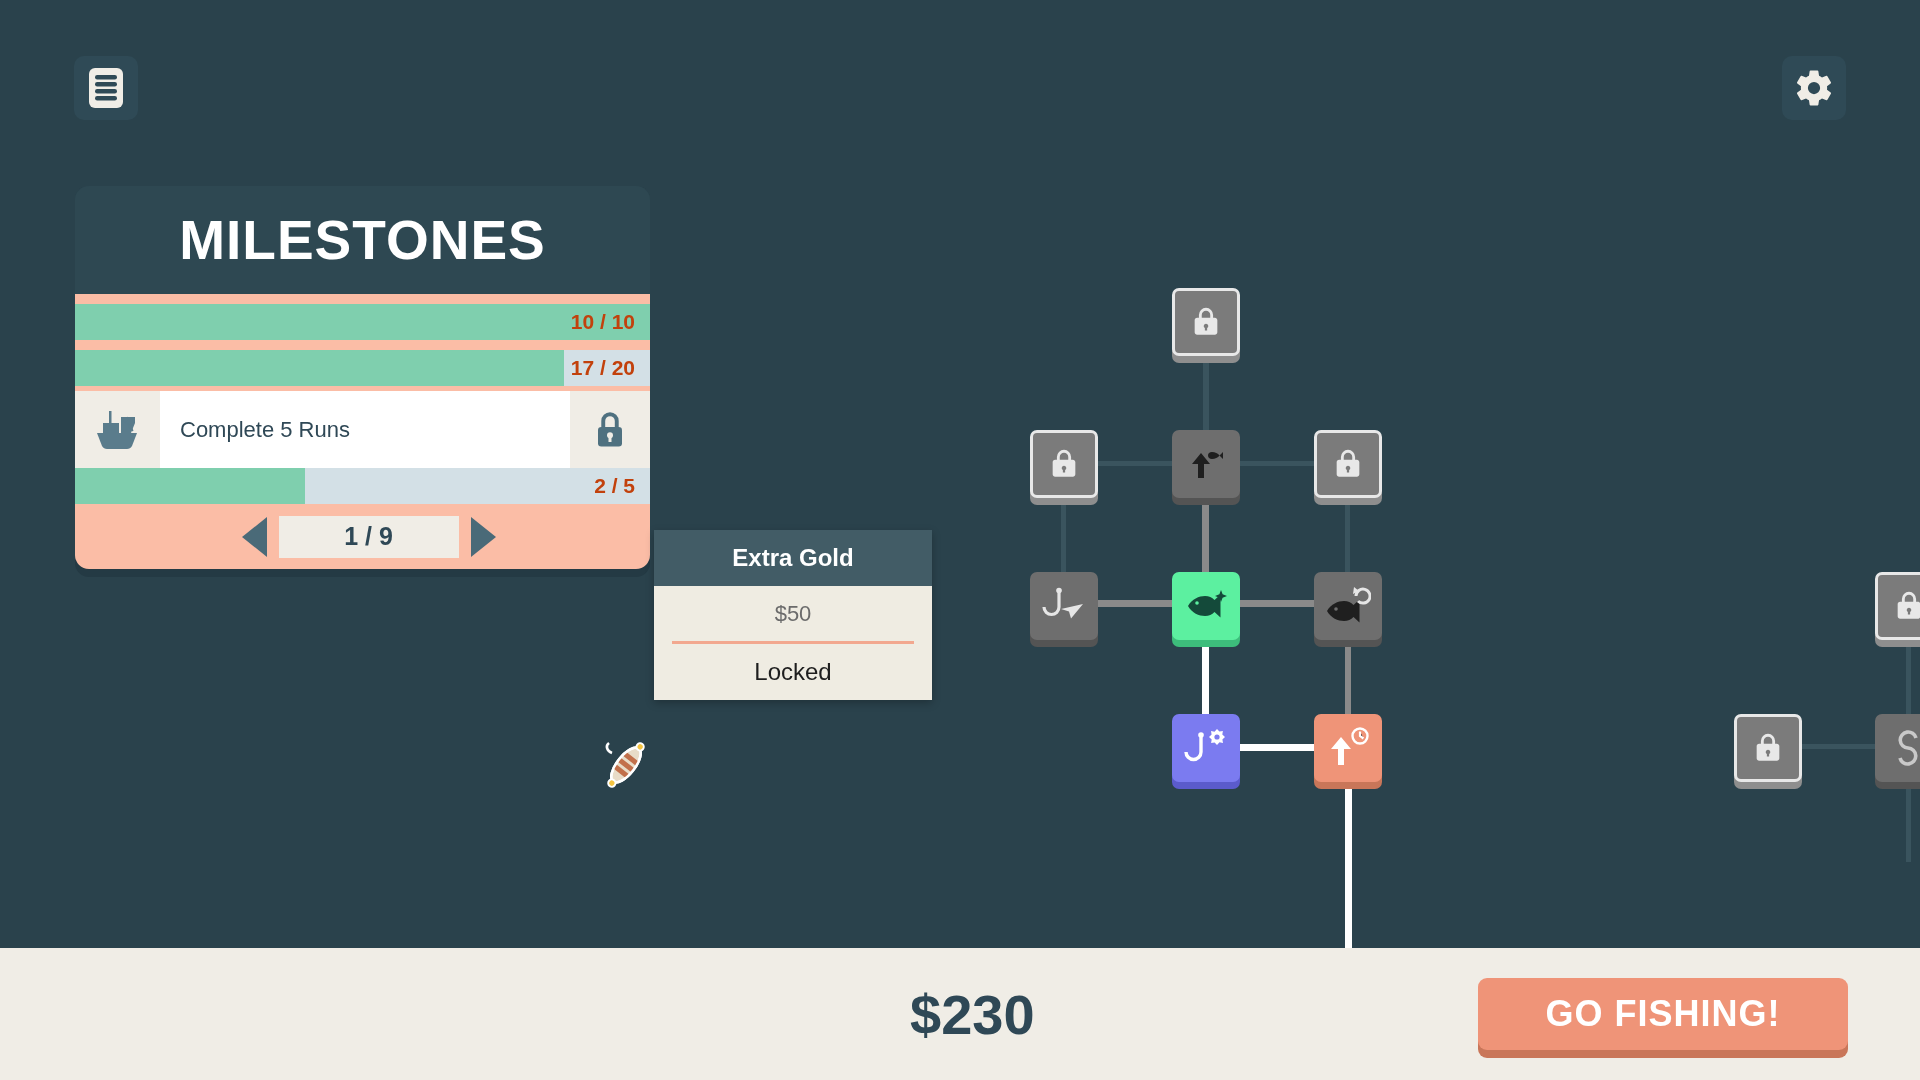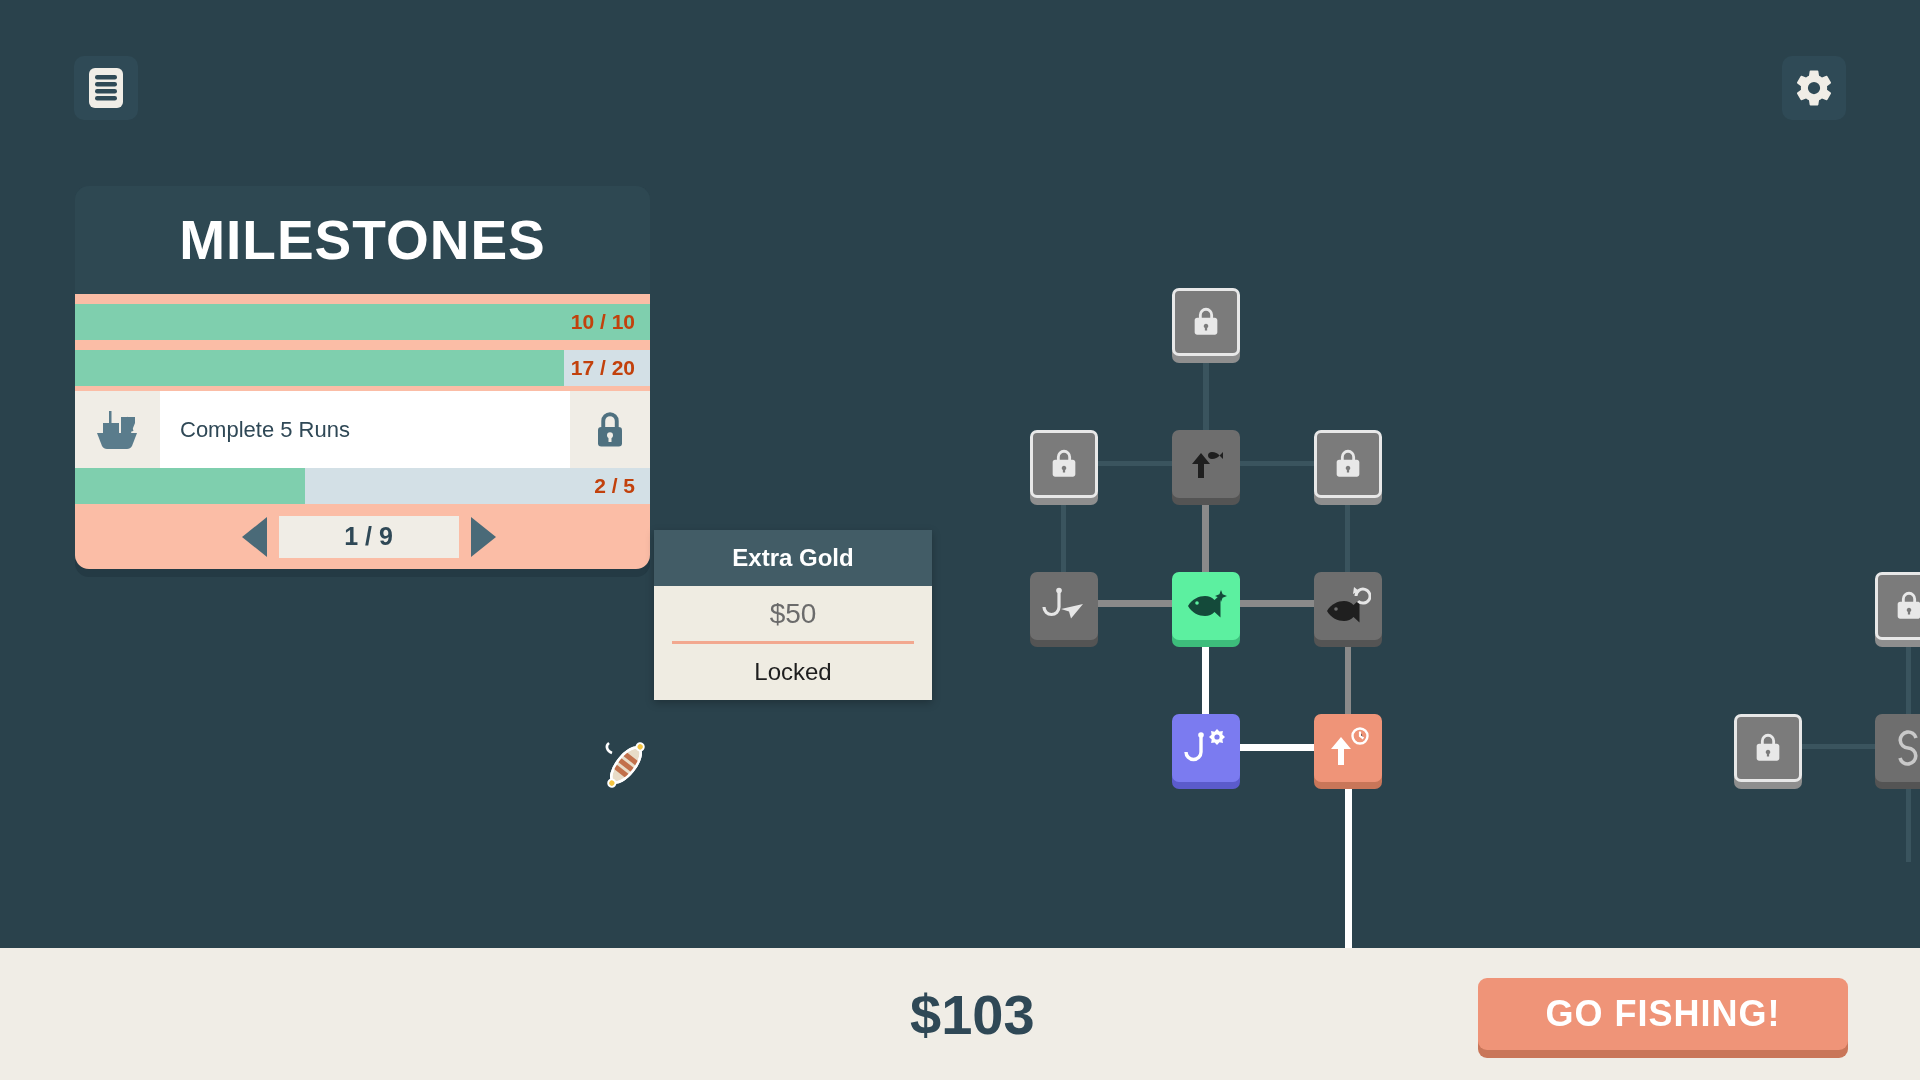--- a/index.html
+++ b/index.html
@@ -91,21 +91,21 @@
     z-index:40;
     margin-left:48px;
   }
   #tooltip-title {
     background:#425c66; color:#ffffff; font-size:24px; font-weight:bold;
     height:56px; display:flex; align-items:center; justify-content:center;
   }
   #tooltip-body { background:#efece2; padding:0; }
   #tooltip-cost {
     height:58px; display:flex; align-items:center; justify-content:center;
-    color:#6b6b6b; font-size:28px;
+    color:#6b6b6b; font-size:22px;
     border-bottom:3px solid #f2a88f; margin:0 18px;
   }
   #tooltip-status {
     height:56px; display:flex; align-items:center; justify-content:center;
     color:#1e1e1e; font-size:24px; font-weight:normal;
   }
 
   
   #tree { position:absolute; left:0; top:0; width:1920px; height:950px; overflow:hidden; }
   .edge { position:absolute; background:#3a545e; }
@@ -354,19 +354,19 @@
         <path d="M21.5 22h17M21 30h18M21.5 38h17" stroke="#c2704b" stroke-width="5"></path>
         <ellipse cx="30" cy="30" rx="9" ry="21" fill="none" stroke="#ffffff" stroke-width="2.5"></ellipse>
         <circle cx="30" cy="7" r="3.6" fill="#f5c542" stroke="#ffffff" stroke-width="2"></circle>
         <circle cx="30" cy="53" r="3.6" fill="#f5c542" stroke="#ffffff" stroke-width="2"></circle>
       </g>
       <path d="M16 18c-5-2-7-7-3-10" fill="none" stroke="#ffffff" stroke-width="2.6"></path>
     </svg>
   </div>
 
   <div id="bottom-bar">
-    <span id="money">$103</span>
+    <span id="money">$230</span>
     <div id="go-fishing">
       <span id="go-fishing-label">GO FISHING!</span>
     </div>
   </div>
 
 </div>
 
 </body></html>

